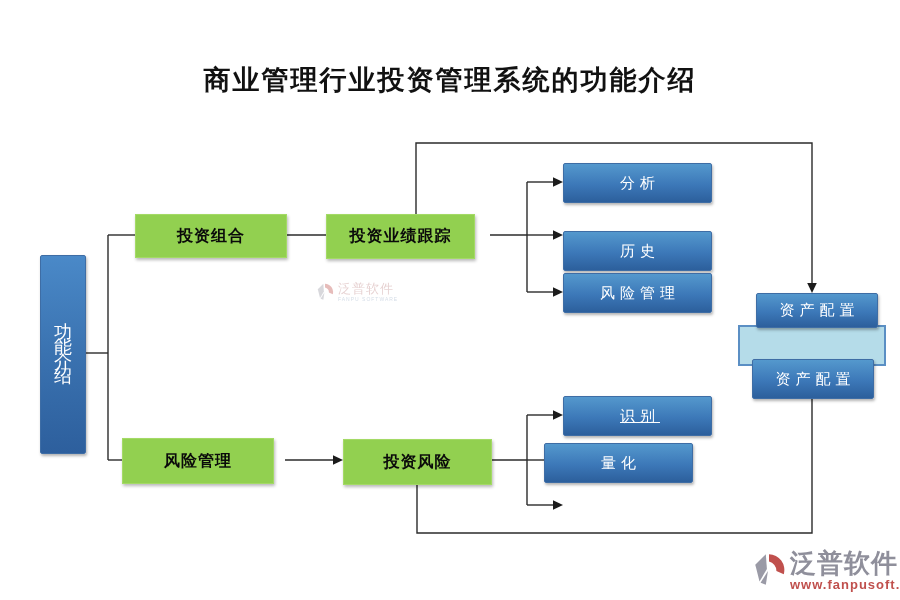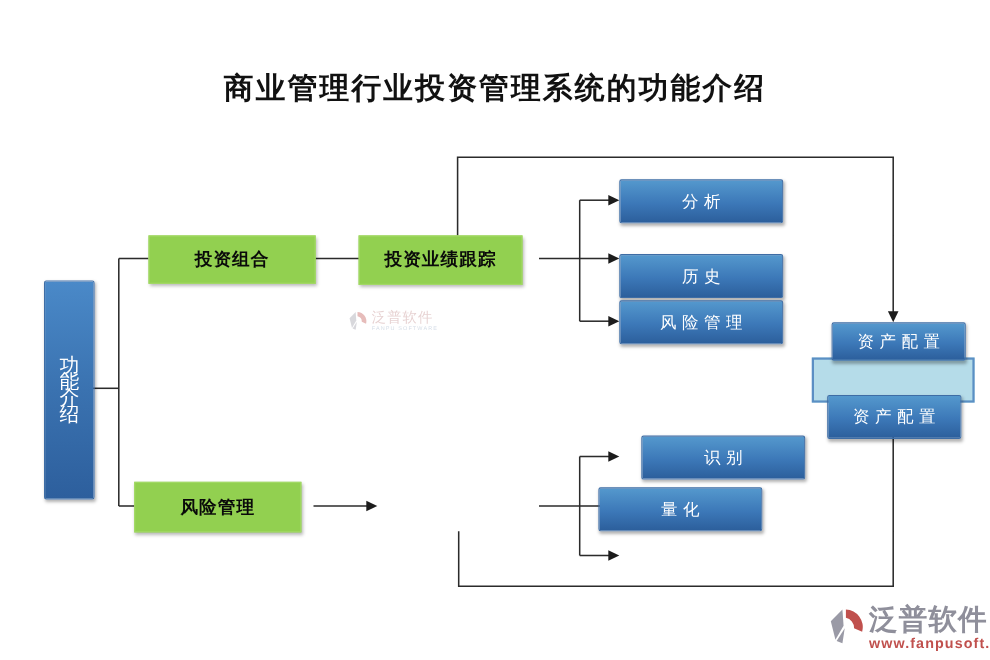--- a/index.html
+++ b/index.html
@@ -107,21 +107,24 @@
   <div class="bbox" style="left:563px;top:231px;width:147px;height:38px;">
     <span>历史</span>
   </div>
   <div class="bbox" style="left:563px;top:273px;width:147px;height:38px;">
     <span>风险管理</span>
   </div>
 
   <div class="gbox" style="left:122px;top:438px;width:150px;height:44px;">
     <span>风险管理</span>
   </div>
-  <div class="bbox" style="left:583px;top:396px;width:147px;height:38px;">
+  <div class="gbox" style="left:343px;top:439px;width:147px;height:44px;">
+    <span>投资风险</span>
+  </div>
+  <div class="bbox" style="left:563px;top:396px;width:147px;height:38px;text-decoration:underline;">
     <span>识别</span>
   </div>
   <div class="bbox" style="left:544px;top:443px;width:147px;height:38px;">
     <span>量化</span>
   </div>
 
   <div class="lbluebox"></div>
   <div class="bbox" id="node-asset">
     <span>资产配置</span>
   </div>

